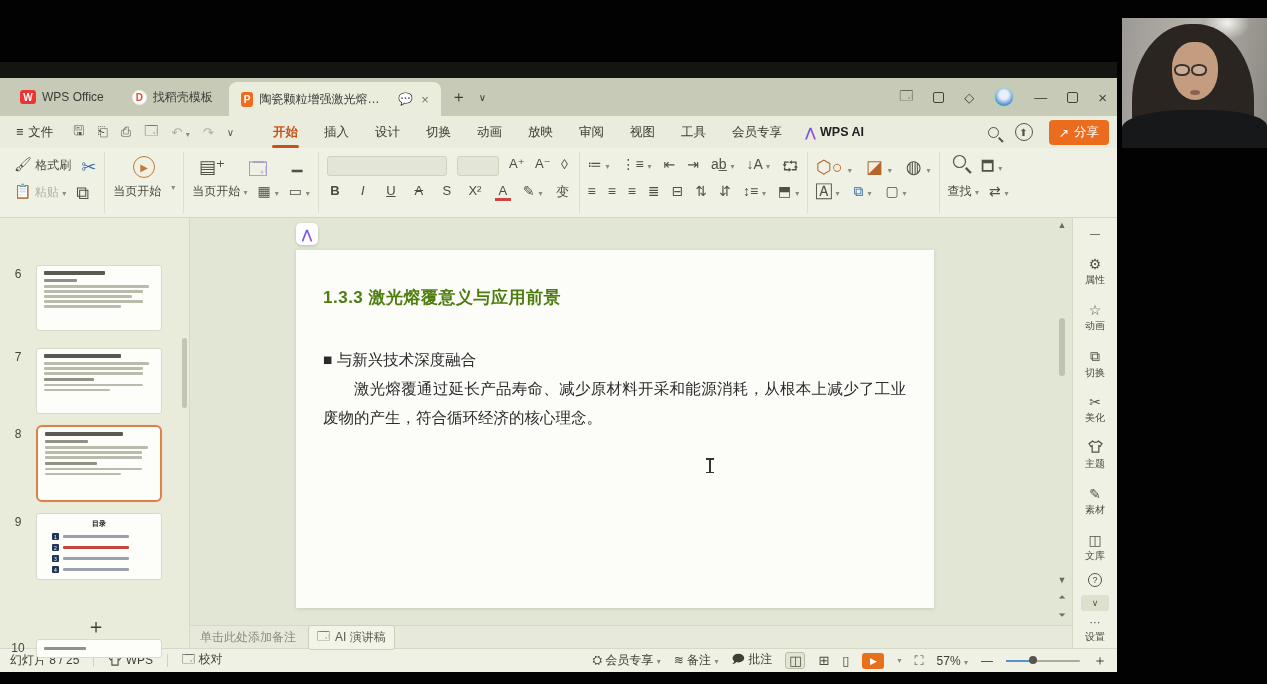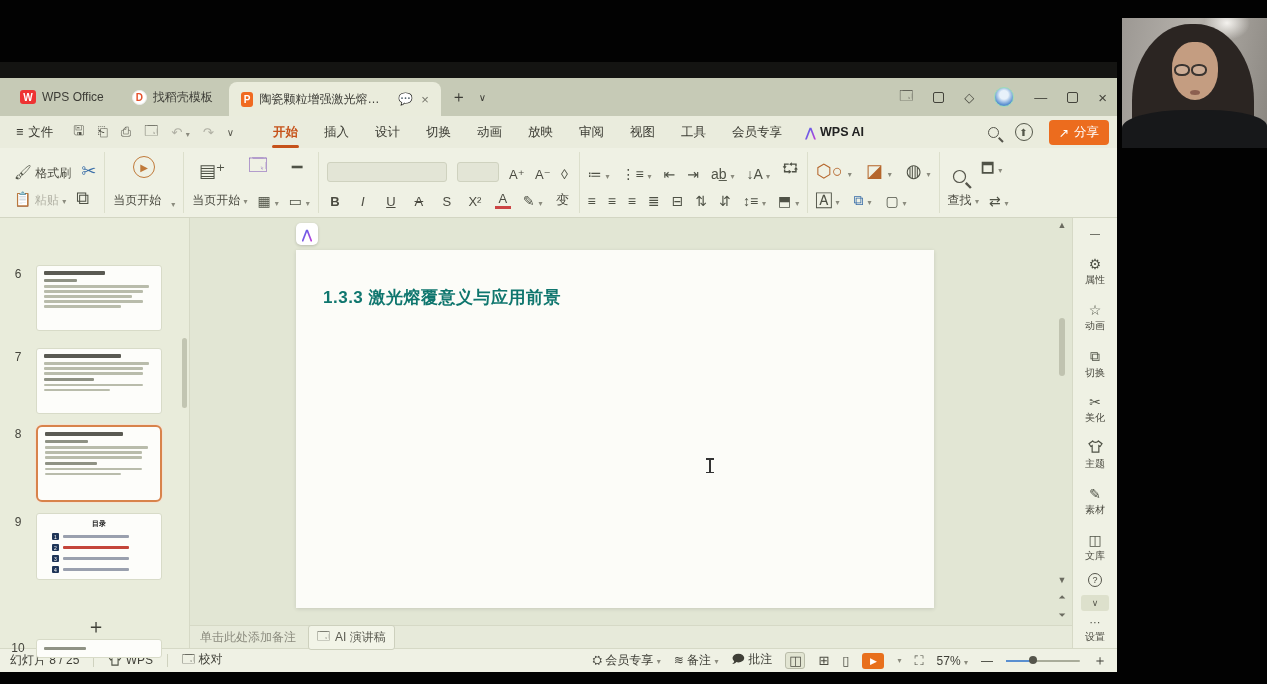--- a/index.html
+++ b/index.html
@@ -60,21 +60,21 @@
   .ai-mark { font-weight:bold; background:linear-gradient(120deg,#3b6ef0,#c23bd6); -webkit-background-clip:text; background-clip:text; color:transparent; font-size:13px; }
   .menubar-right { position:absolute; right:8px; display:flex; align-items:center; gap:16px; }
   .mag { width:11px; height:11px; border:1.6px solid #55554b; border-radius:50%; position:relative; display:inline-block; }
   .mag::after { content:""; position:absolute; width:6px; height:1.6px; background:#55554b; transform:rotate(45deg); left:9px; top:11px; }
   .cloud-up { width:18px; height:18px; border:1.4px solid #55584b; border-radius:50%; display:flex; align-items:center; justify-content:center; font-size:10px; color:#55584b; }
   .share-btn { background:#ec6c1e; color:#fff; border-radius:4px; padding:4px 10px; font-size:12.5px; display:flex; gap:5px; align-items:center; }
 
   
   .ribbon { height:70px; background:#eff1e4; border-bottom:1px solid #d3d6c3; display:flex; align-items:stretch; padding:4px 6px; }
   .rgroup { display:flex; flex-direction:column; justify-content:space-between; padding:4px 8px; border-right:1px solid #dcdfcc; }
-  .rrow { display:flex; align-items:flex-end; gap:10px; height:26px; font-size:12px; color:#4b4b41; }
+  .rrow { display:flex; align-items:flex-start; gap:10px; height:26px; font-size:12px; color:#4b4b41; }
   .ric { font-size:14px; color:#4f5246; }
   .ric.lg { font-size:18px; }
   .dim { color:#b2b2a5; }
   .dd { font-size:8px; color:#8b8b7e; }
   .fbtn { font-size:13px; color:#4b4b41; width:16px; text-align:center; }
   .fontbox { width:120px; height:20px; background:#e3e5d6; border:1px solid #cfd2bf; border-radius:3px; }
   .sizebox { width:42px; height:20px; background:#e3e5d6; border:1px solid #cfd2bf; border-radius:3px; }
   .play-circ { width:22px; height:22px; border:1.6px solid #c07a3a; border-radius:50%; color:#c07a3a;
     display:flex; align-items:center; justify-content:center; font-size:10px; margin:0 auto; }
   .stack { display:flex; flex-direction:column; align-items:center; justify-content:space-between; }
@@ -102,21 +102,21 @@
   .toc-bar.red { background:#c4453a; }
   .lscroll { position:absolute; right:2px; top:120px; width:5px; height:70px; background:#c2c5b2; border-radius:3px; }
   .plus-btn { position:absolute; left:86px; bottom:8px; font-size:20px; color:#3f3f37; }
 
   
   .canvas { flex:1; background:#e2e6d4; position:relative; }
   .ai-float { position:absolute; left:106px; top:5px; width:22px; height:22px; background:#fff; border-radius:5px;
     display:flex; align-items:center; justify-content:center; box-shadow:0 1px 3px rgba(0,0,0,.18); }
   .slide { position:absolute; left:106px; top:32px; width:638px; height:358px; background:#fcfcf8;
     box-shadow:0 1px 4px rgba(0,0,0,.12); padding:36px 28px 0 27px; }
-  .slide h1 { font-size:17px; font-weight:bold; color:#0f766e; letter-spacing:.5px; margin-bottom:36px; }
+  .slide h1 { font-size:17px; font-weight:bold; color:#4d7c0f; letter-spacing:.5px; margin-bottom:36px; }
   .slide .body { font-size:15.5px; line-height:29px; color:#2b2b2b; text-align:justify; }
   .slide .para { text-indent:2em; }
   .caret { position:absolute; left:519px; top:240px; width:1.5px; height:15px; background:#333; }
   .caret::before,.caret::after { content:""; position:absolute; left:-3px; width:8px; height:1.5px; background:#333; }
   .caret::after { bottom:0; }
   .vscroll { position:absolute; right:4px; top:0; bottom:0; width:12px; }
   .vscroll .arr { position:absolute; left:0; width:12px; text-align:center; font-size:9px; color:#6b6b60; }
   .vthumb { position:absolute; left:3px; top:100px; width:6px; height:58px; background:#c0c3b0; border-radius:3px; }
 
   
@@ -413,20 +413,22 @@
 
       <div style="flex:1; display:flex; flex-direction:column;">
         <div class="canvas" style="height:407px;">
           <div class="ai-float">
               <span class="ai-mark">⋀</span>
             </div>
 
           <div class="slide">
             <h1>1.3.3 激光熔覆意义与应用前景</h1>
             <div class="body">
+              <div>■ 与新兴技术深度融合</div>
+              <div class="para">激光熔覆通过延长产品寿命、减少原材料开采和能源消耗，从根本上减少了工业废物的产生，符合循环经济的核心理念。</div>
             </div>
           </div>
 
           <div class="caret"></div>
 
           <div class="vscroll">
             <span class="arr" style="top:2px;">▲</span>
             <div class="vthumb"></div>
             <span class="arr" style="bottom:40px;">▼</span>
             <span class="arr" style="bottom:22px;">⏶</span>

